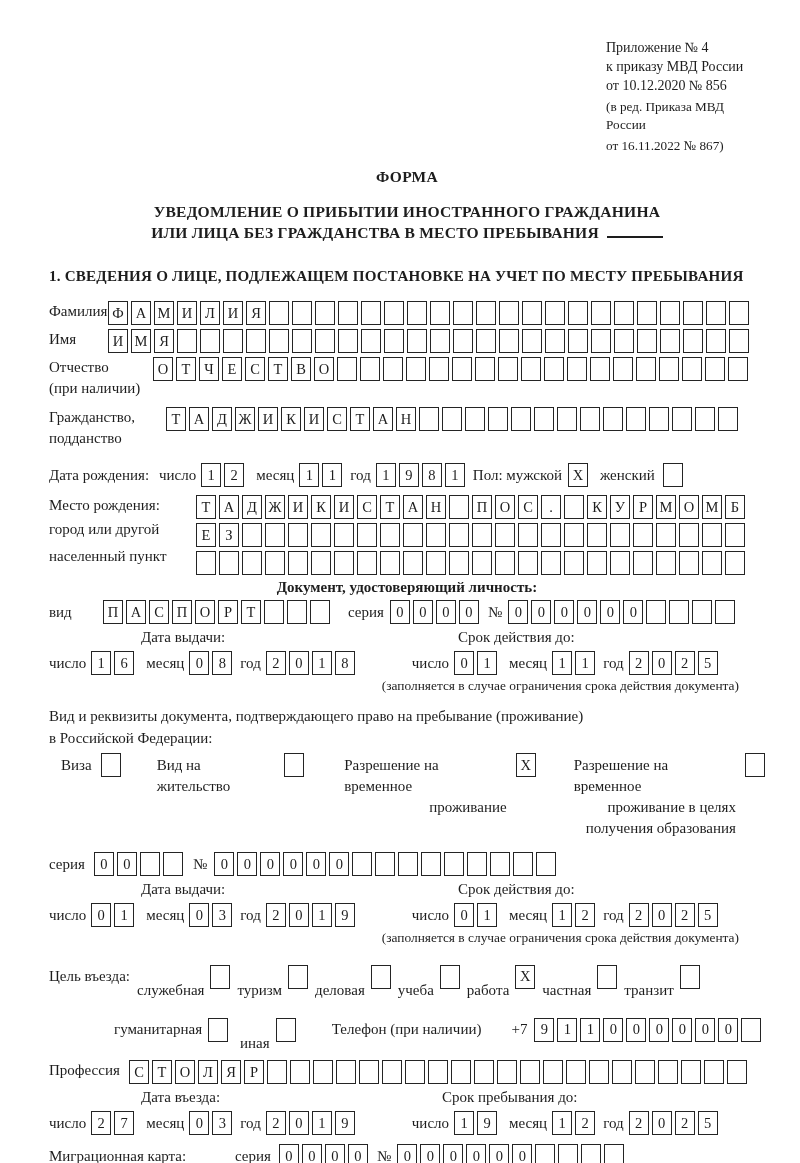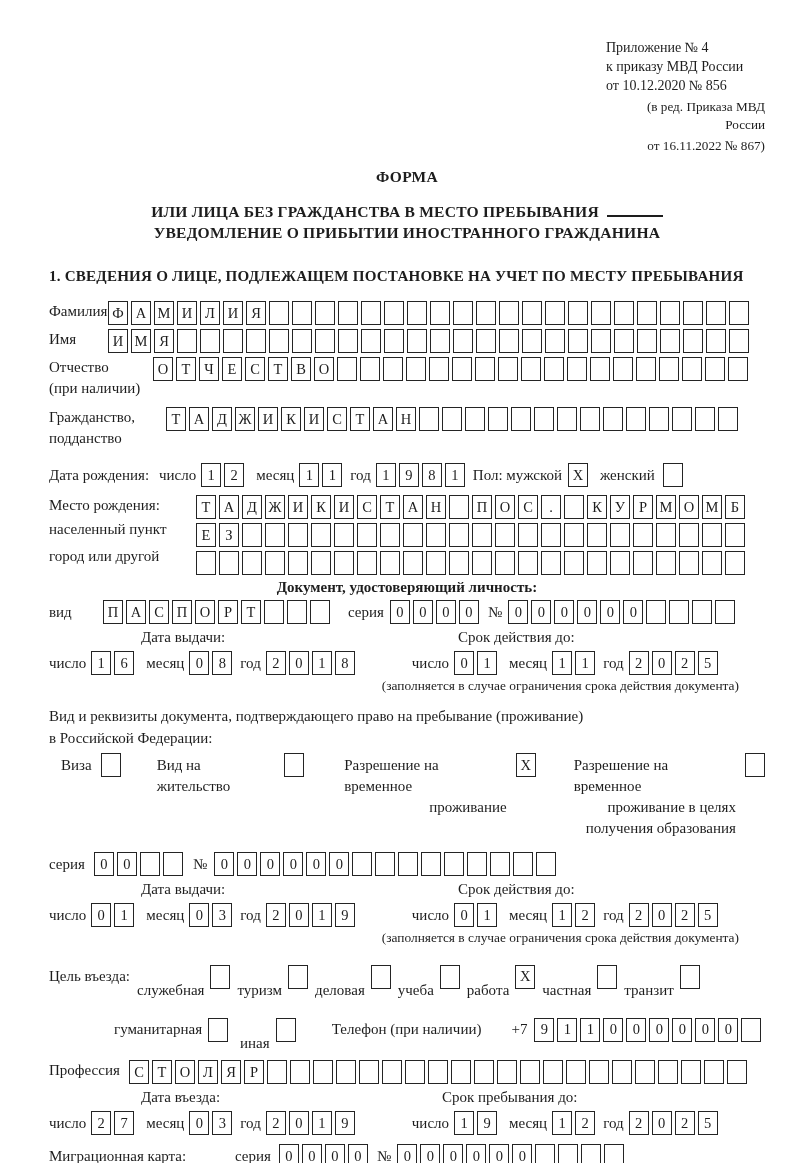--- a/index.html
+++ b/index.html
@@ -5,21 +5,21 @@
   html,body{margin:0;padding:0;background:#ffffff;}
   body{
     width:800px;height:1163px;overflow:hidden;color:#1d1d1d;
     font-family:"Liberation Serif","DejaVu Serif",serif;
     -webkit-font-smoothing:antialiased;
   }
   .page{box-sizing:border-box;width:800px;height:1163px;padding:38px 35px 20px 49px;position:relative;}
 
   
   .appendix{margin-left:557px;font-size:14px;line-height:19px;}
-  .appendix .rev{font-size:13.2px;line-height:18px;margin-top:3px;text-align:right;}
+  .appendix .rev{font-size:13.2px;line-height:18px;margin-top:3px;}
   .forma{text-align:center;font-weight:bold;font-size:15.5px;margin-top:13px;letter-spacing:.3px;}
 
   .title{margin-top:15px;text-align:center;font-weight:bold;font-size:15.6px;line-height:21px;letter-spacing:.2px;}
   .blank{display:inline-block;width:56px;border-bottom:2px solid #1d1d1d;margin-left:8px;height:14px;vertical-align:baseline;}
   .sect{margin-top:25px;font-weight:bold;font-size:15.1px;letter-spacing:.2px;white-space:nowrap;}
 
   
   .frow{display:flex;align-items:flex-start;margin-top:4px;}
   .lbl{font-size:15px;line-height:21px;flex:none;}
   .lbl .l2{display:block;}
@@ -70,22 +70,22 @@
   <div class="appendix">
     <div>Приложение № 4</div>
     <div>к приказу МВД России</div>
     <div>от 10.12.2020 № 856</div>
     <div class="rev">(в ред. Приказа МВД России</div>
     <div class="rev">от 16.11.2022 № 867)</div>
   </div>
   <div class="forma">ФОРМА</div>
 
   <div class="title">
+    <div>УВЕДОМЛЕНИЕ О ПРИБЫТИИ ИНОСТРАННОГО ГРАЖДАНИНА</div>
     <div><span>ИЛИ ЛИЦА БЕЗ ГРАЖДАНСТВА В МЕСТО ПРЕБЫВАНИЯ</span><span class="blank"></span></div>
-    <div>УВЕДОМЛЕНИЕ О ПРИБЫТИИ ИНОСТРАННОГО ГРАЖДАНИНА</div>
   </div>
 
   <div class="sect">1. СВЕДЕНИЯ О ЛИЦЕ, ПОДЛЕЖАЩЕМ ПОСТАНОВКЕ НА УЧЕТ ПО МЕСТУ ПРЕБЫВАНИЯ</div>
 
   <div class="frow" style="margin-top:16px;">
     <span class="lbl lw59">Фамилия</span>
     <span class="cells">
         <span class="cell">Ф</span>
         <span class="cell">А</span>
         <span class="cell">М</span>
@@ -239,22 +239,22 @@
       </span>
     <span class="sp ml12">женский</span>
     <span class="cells ml8">
         <span class="cell"></span>
       </span>
   </div>
 
   <div class="frow" style="margin-top:8px;">
     <span class="lbl lw147">
       <span>Место рождения:</span>
+      <span class="l2" style="line-height:27px;">город или другой</span>
       <span class="l2" style="line-height:27px;">населенный пункт</span>
-      <span class="l2" style="line-height:27px;">город или другой</span>
     </span>
     <span class="stack">
       <span class="cells">
           <span class="cell">Т</span>
           <span class="cell">А</span>
           <span class="cell">Д</span>
           <span class="cell">Ж</span>
           <span class="cell">И</span>
           <span class="cell">К</span>
           <span class="cell">И</span>

